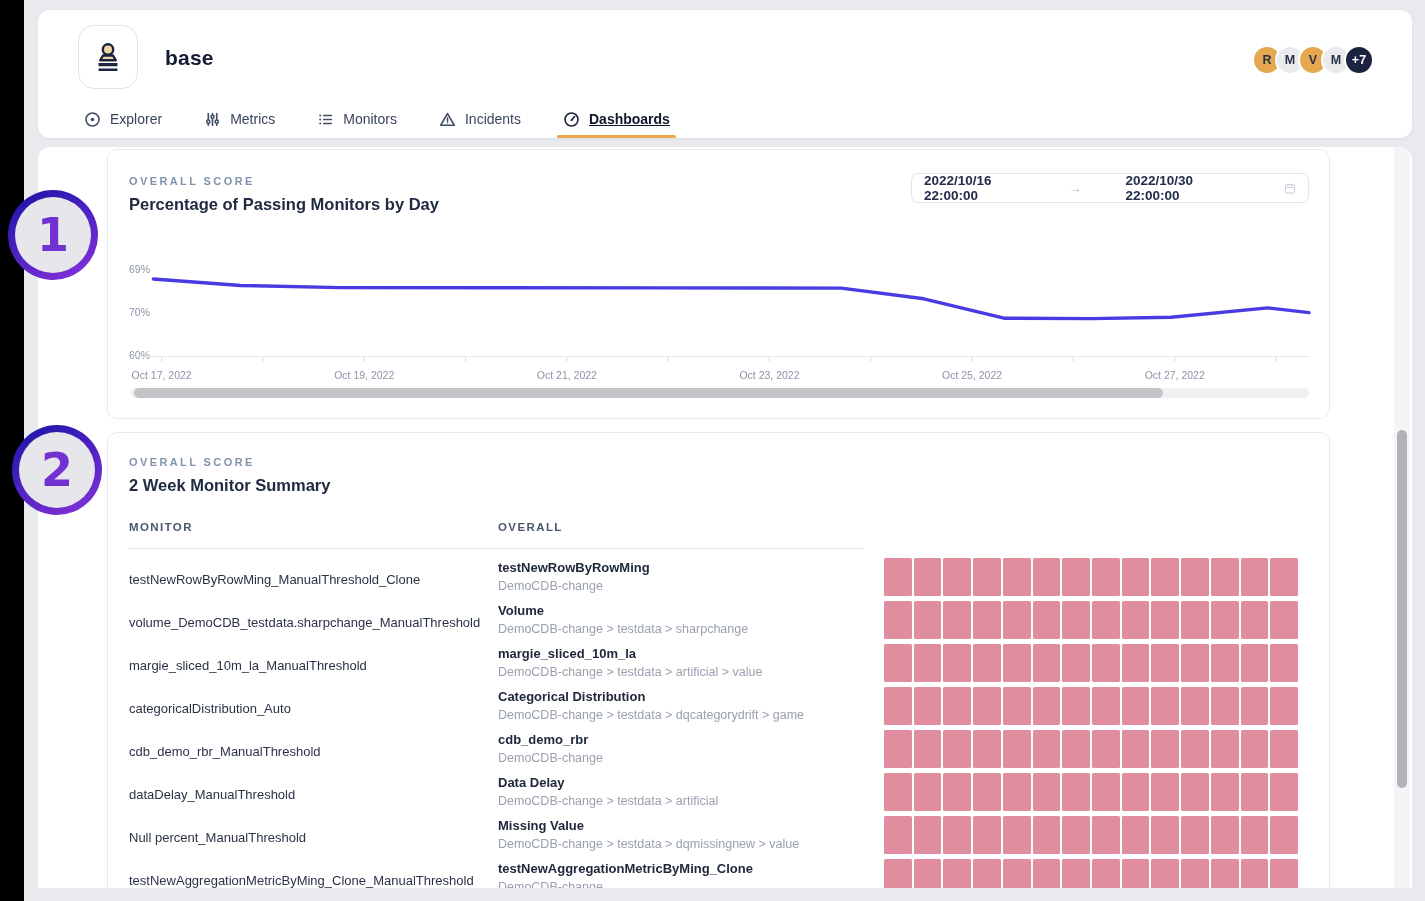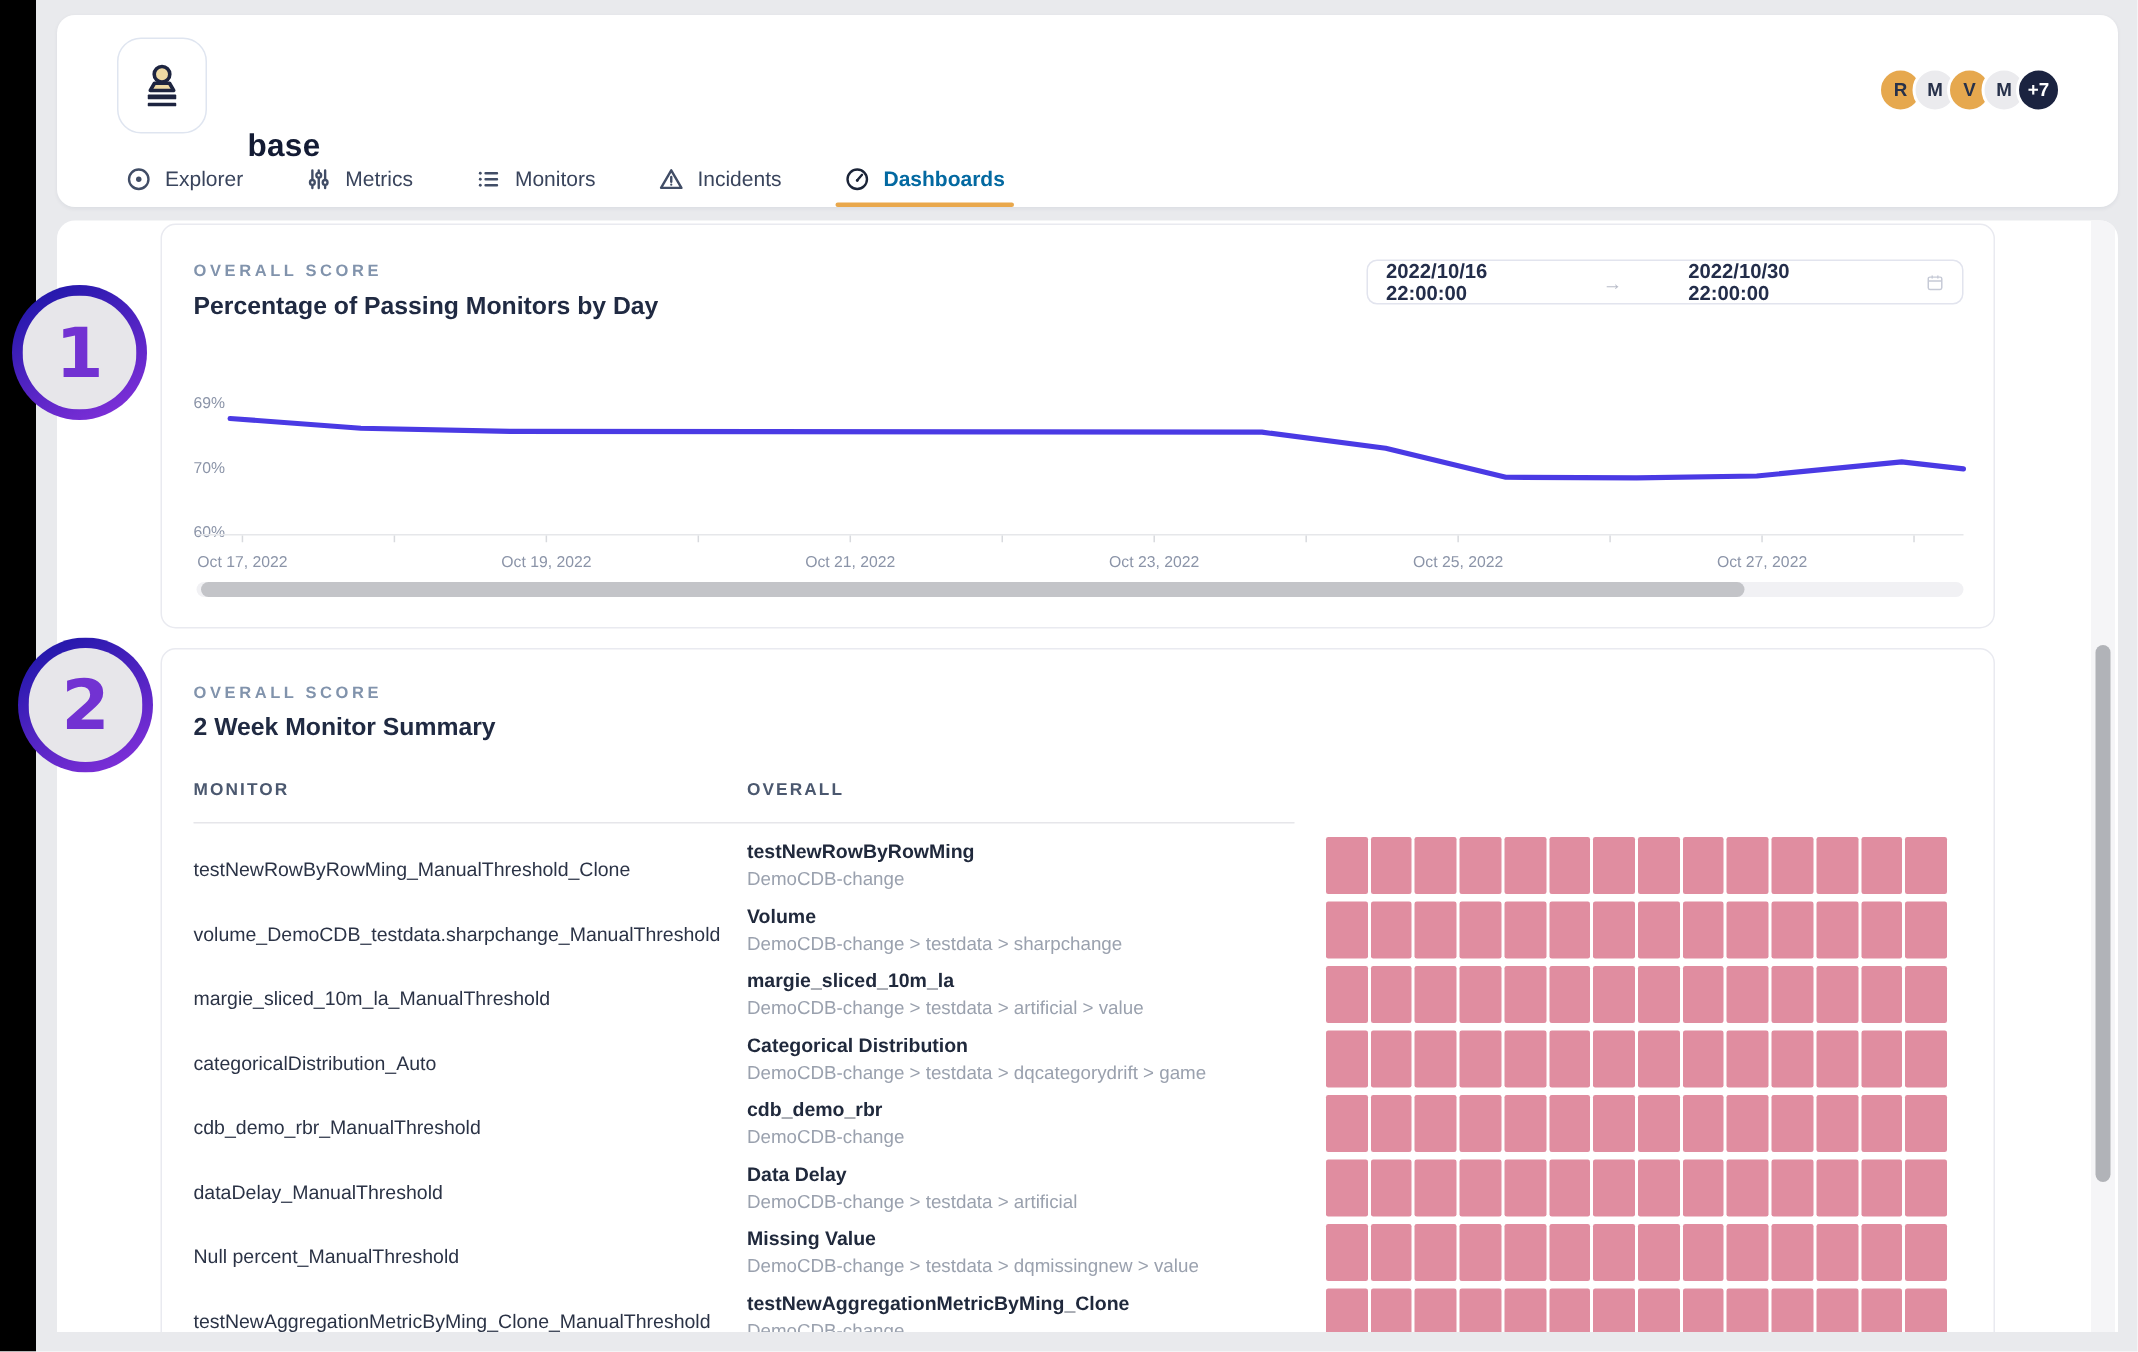--- a/index.html
+++ b/index.html
@@ -5,30 +5,30 @@
   * { margin:0; padding:0; box-sizing:border-box; }
   html,body { width:1425px; height:901px; overflow:hidden; }
   body { background:#e9eaed; font-family:"Liberation Sans","DejaVu Sans",sans-serif; position:relative; }
   .black-strip { position:absolute; left:0; top:0; width:24px; height:901px; background:#000; }
 
   
   .header-card { position:absolute; left:38px; top:10px; width:1374px; height:128px;
     background:#fff; border-radius:12px; box-shadow:0 1px 3px rgba(25,30,60,.06); }
   .logo { position:absolute; left:40px; top:15px; width:60px; height:64px; background:#fff;
     border:1px solid #dfe5f0; border-radius:16px; display:flex; align-items:center; justify-content:center; cursor:pointer; }
-  .app-title { position:absolute; left:127px; top:36px; font-size:21px; font-weight:800; color:#131b34; letter-spacing:.2px;margin-top:40px; }
+  .app-title { position:absolute; left:127px; top:36px; font-size:21px; font-weight:800; color:#131b34; letter-spacing:.2px; }
   .avatars { position:absolute; right:38px; top:35px; display:flex; align-items:center; }
   .av { width:30px; height:30px; border-radius:50%; border:2px solid #fff; display:flex; align-items:center;
     justify-content:center; font-size:12.5px; font-weight:700; margin-left:-7px; cursor:pointer; }
   .av:first-child { margin-left:0; }
   .nav { position:absolute; left:42px; bottom:0; display:flex; gap:34px; height:38px; align-items:center; }
   .tab { position:relative; display:flex; align-items:center; gap:9px; height:100%; font-size:14px;
     color:#39445c; cursor:pointer; padding:0 4px; }
   .tab svg { width:17px; height:17px; stroke:#414d66; stroke-width:1.5; fill:none; stroke-linecap:round; stroke-linejoin:round; }
-  .tab.active { color:#0369a1; font-weight:700; }
+  .tab.active { color:#0f172a; font-weight:700;text-decoration:underline; }
   .tab.active svg { stroke:#1b2438; }
   .tab.active::after { content:""; position:absolute; left:-2px; right:-2px; bottom:0; height:3px;
     background:#e9a84c; border-radius:2px; }
 
   
   .main-area { position:absolute; left:38px; top:147px; width:1374px; height:741px; background:#fff;
     border-radius:12px 12px 0 0; overflow:hidden; }
   .vtrack { position:absolute; right:2px; top:0; width:16px; height:741px; background:#f5f5f7; }
   .vthumb { position:absolute; left:3px; width:10px; top:283px; height:358px; background:#b1b3b8; border-radius:6px; }
 

